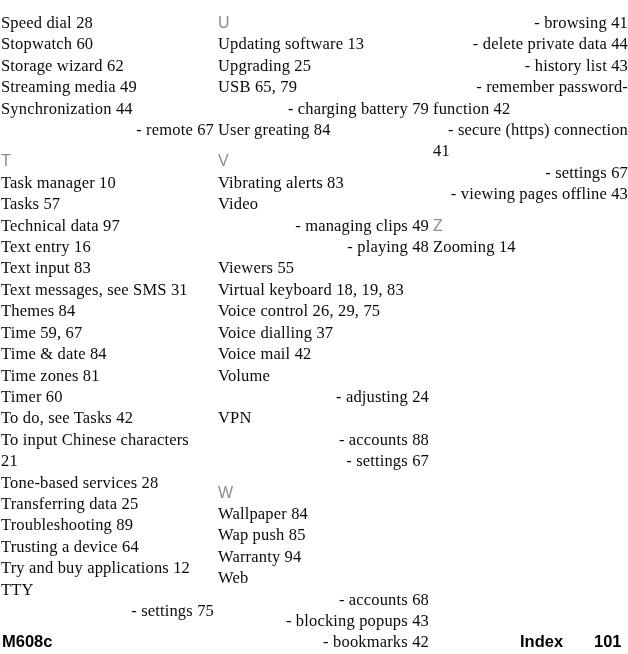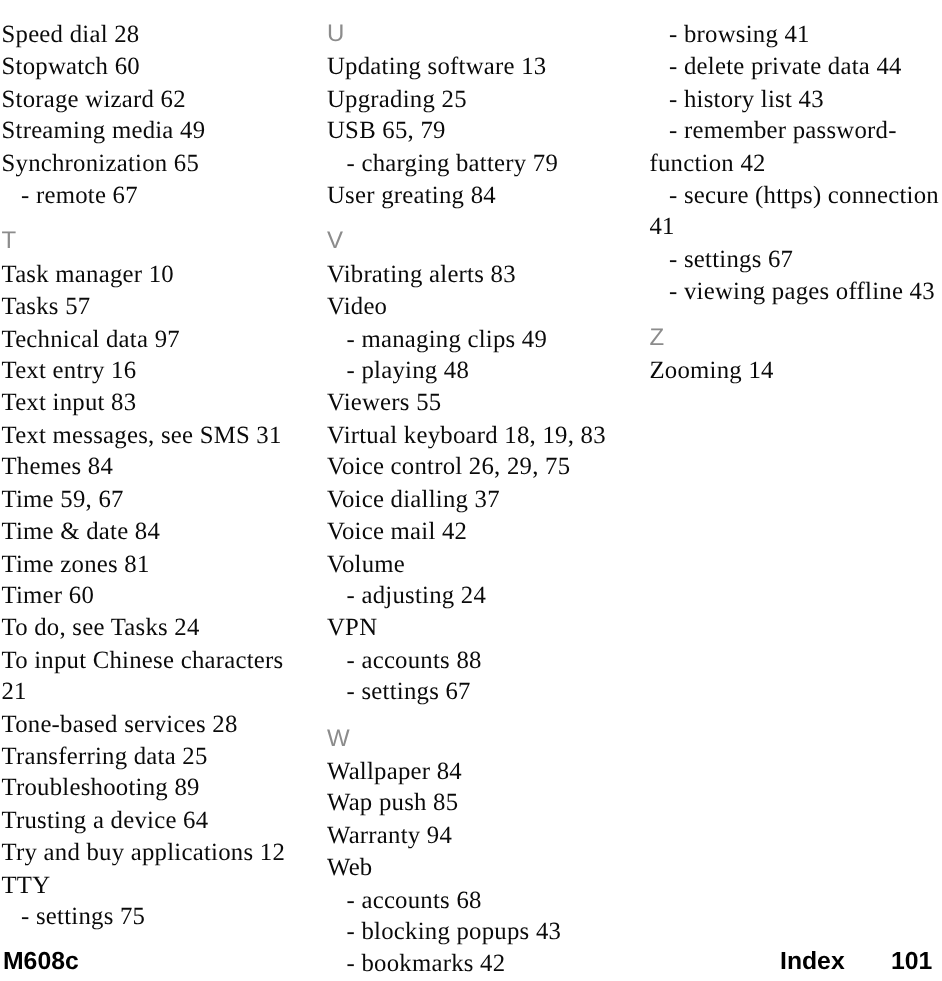--- a/index.html
+++ b/index.html
@@ -49,20 +49,21 @@
     font-size: 16.5px;
     line-height: 21.4px;
     color: #0a0a0a;
     white-space: pre-wrap;
     letter-spacing: 0.01em;
   }
 
   .entry.sub {
     padding-left: 13px;
     text-indent: 0;
+    text-align: right;
   }
 
   .letter-heading {
     font-family: "Liberation Sans", "DejaVu Sans", sans-serif;
     font-size: 16px;
     line-height: 21.4px;
     color: #8c8c8c;
     font-weight: 400;
     margin-top: 10px;
     letter-spacing: 0.02em;
@@ -104,35 +105,35 @@
 <body>
 
 <div id="page">
 
   <div class="columns">
     <div class="column col-1">
         <div class="entry">Speed dial 28</div>
         <div class="entry">Stopwatch 60</div>
         <div class="entry">Storage wizard 62</div>
         <div class="entry">Streaming media 49</div>
-        <div class="entry">Synchronization 65</div>
+        <div class="entry">Synchronization 44</div>
         <div class="entry sub">- remote 67</div>
         <div class="letter-heading">T</div>
         <div class="entry">Task manager 10</div>
         <div class="entry">Tasks 57</div>
         <div class="entry">Technical data 97</div>
         <div class="entry">Text entry 16</div>
         <div class="entry">Text input 83</div>
         <div class="entry">Text messages, see SMS 31</div>
         <div class="entry">Themes 84</div>
         <div class="entry">Time 59, 67</div>
         <div class="entry">Time &amp; date 84</div>
         <div class="entry">Time zones 81</div>
         <div class="entry">Timer 60</div>
-        <div class="entry">To do, see Tasks 24</div>
+        <div class="entry">To do, see Tasks 42</div>
         <div class="entry">To input Chinese characters</div>
         <div class="entry">21</div>
         <div class="entry">Tone-based services 28</div>
         <div class="entry">Transferring data 25</div>
         <div class="entry">Troubleshooting 89</div>
         <div class="entry">Trusting a device 64</div>
         <div class="entry">Try and buy applications 12</div>
         <div class="entry">TTY</div>
         <div class="entry sub">- settings 75</div>
       </div>

